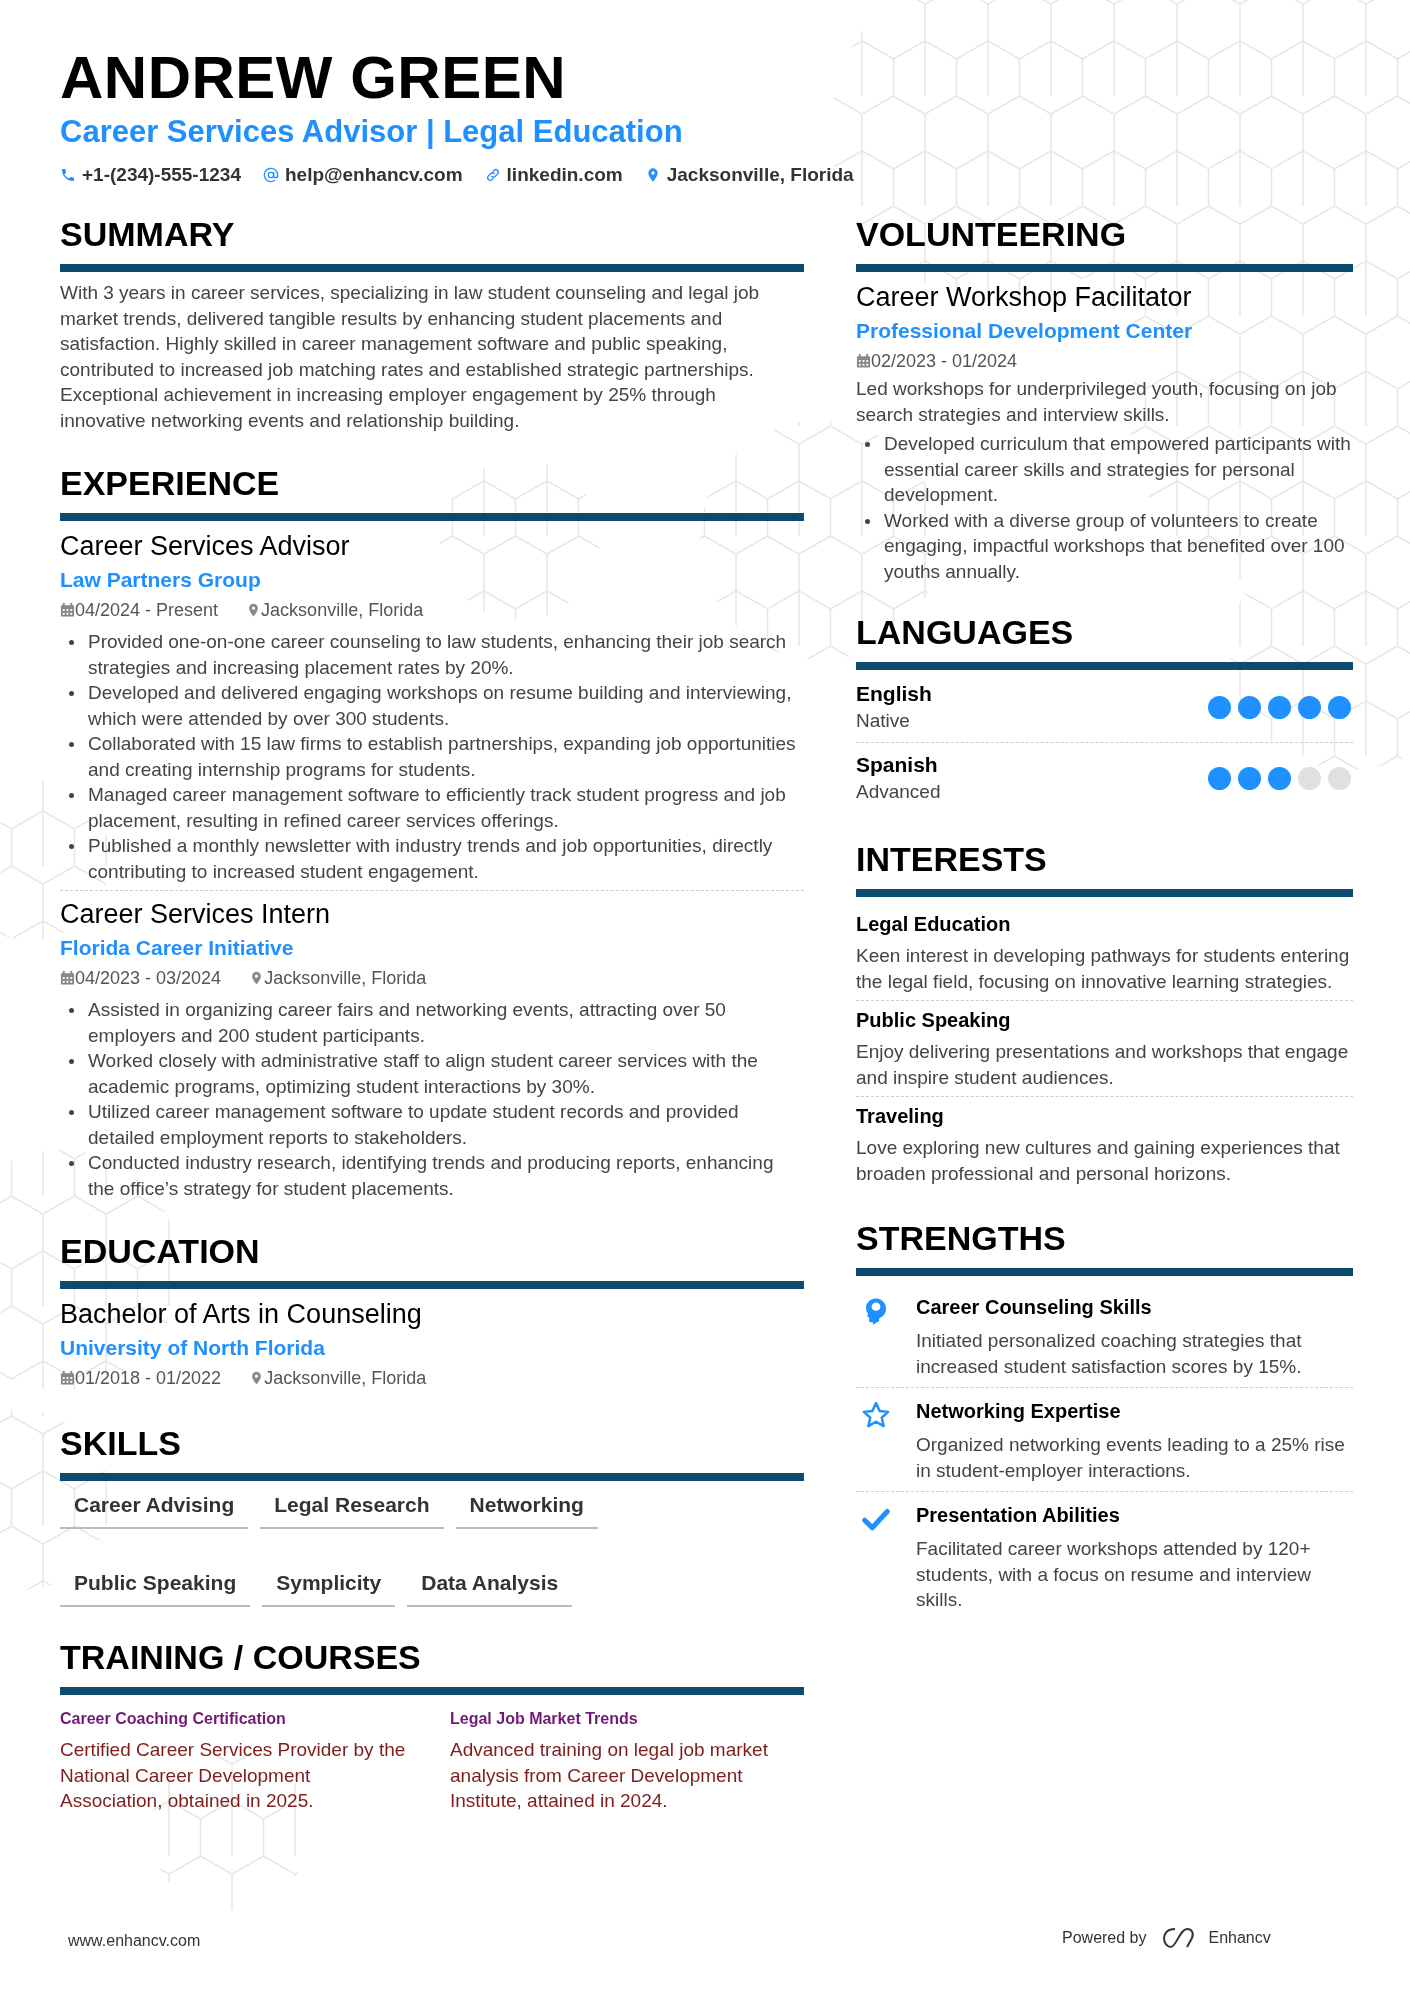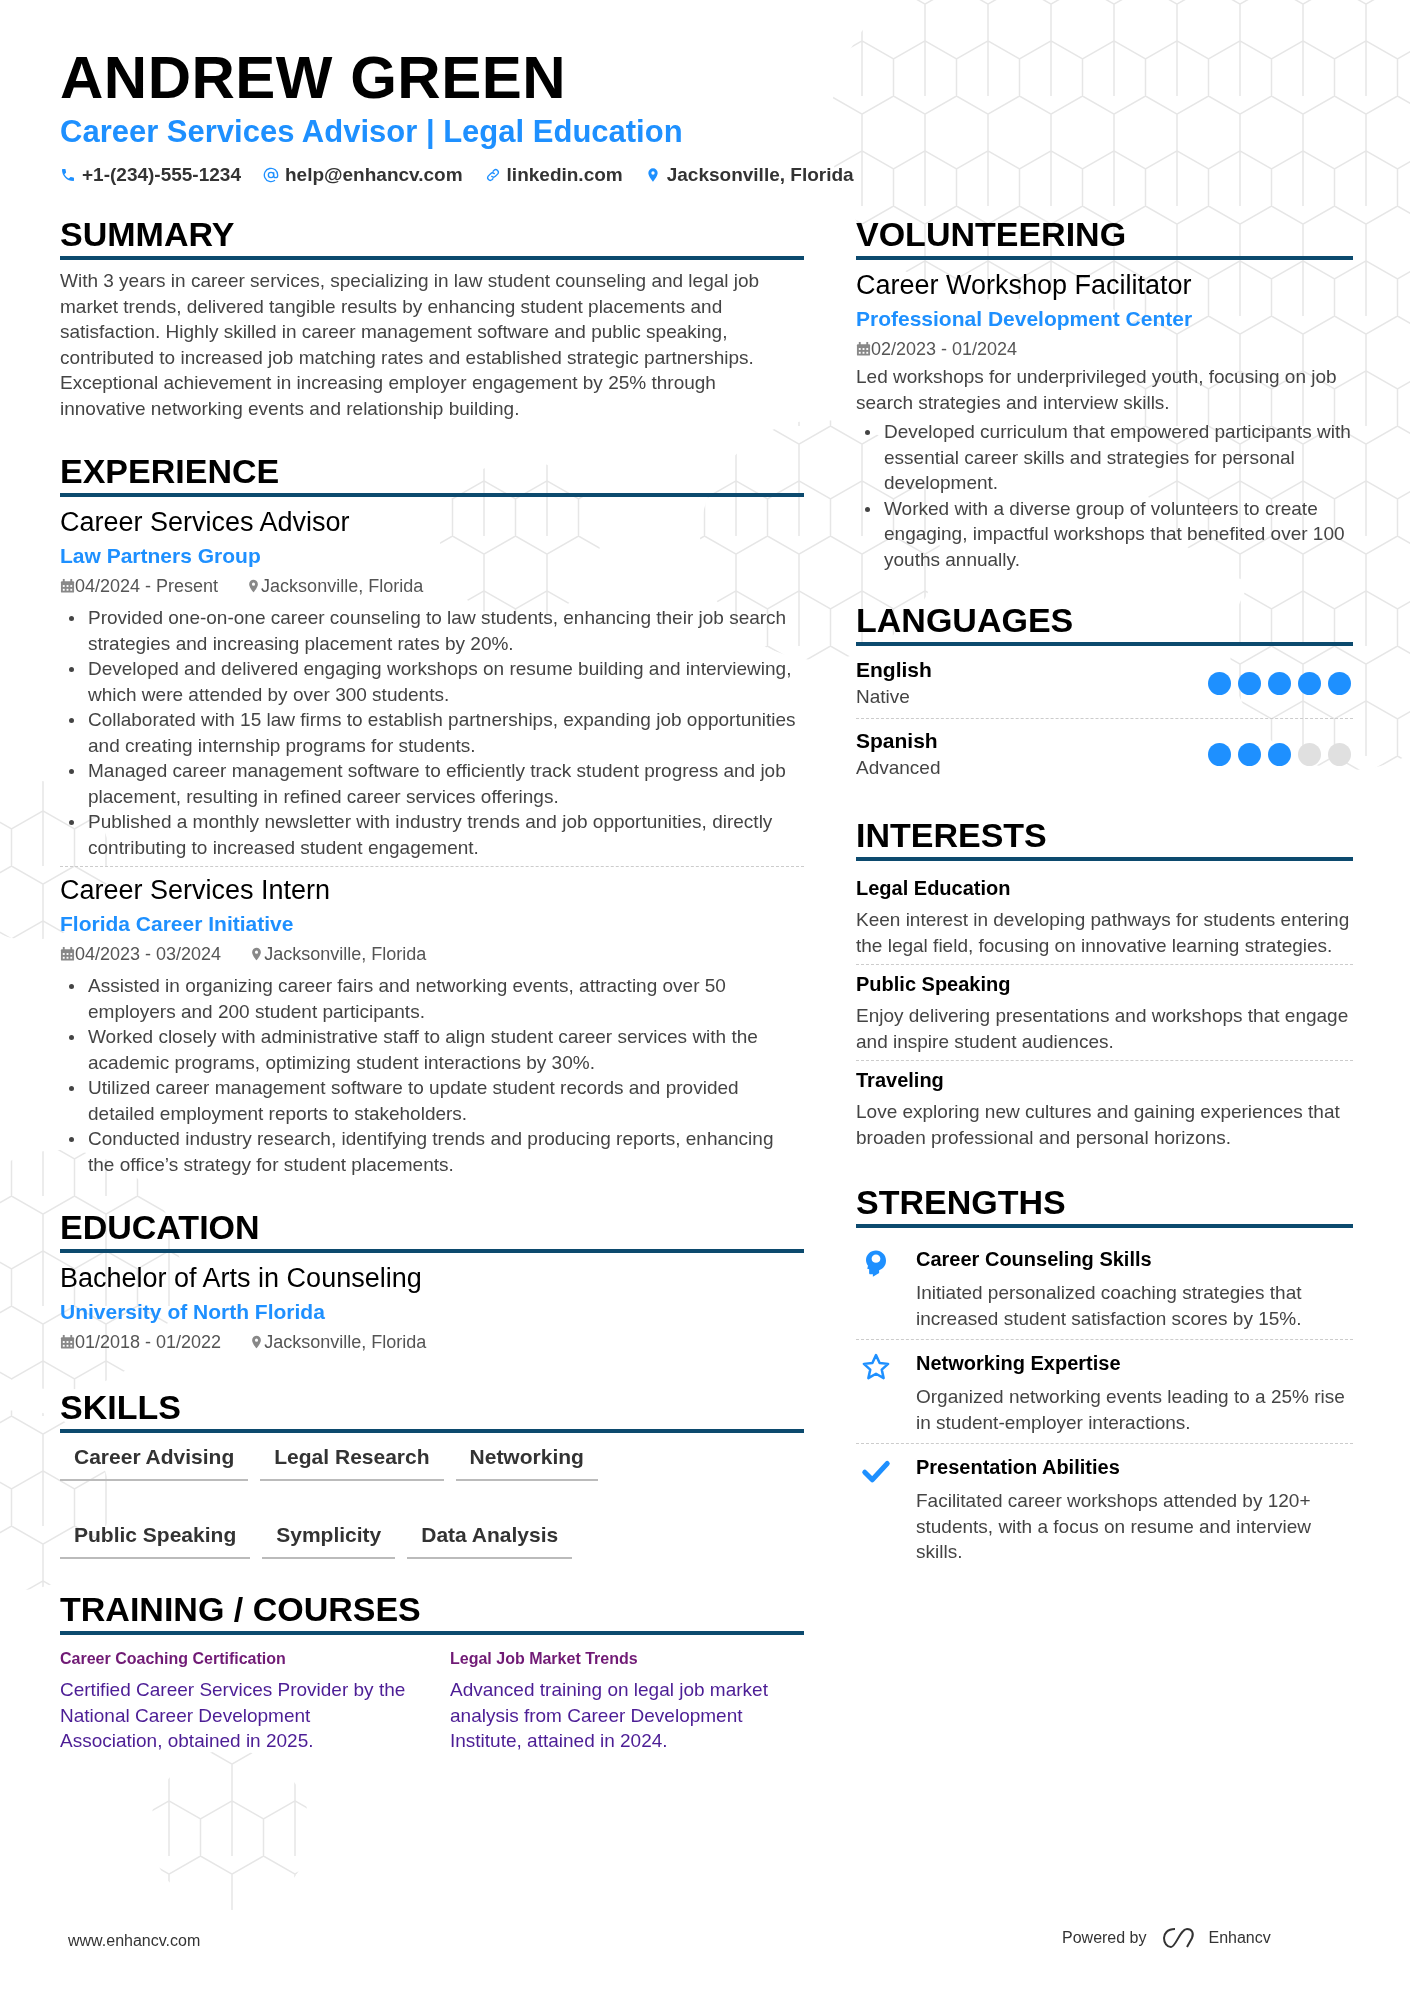--- a/index.html
+++ b/index.html
@@ -11,41 +11,41 @@
   .header { position: absolute; left: 58px; top: 44px; width: 1300px; }
   .name { font-size: 60px; font-weight: bold; color: #000; letter-spacing: 0.5px; line-height: 68px; }
   .title { font-size: 31px; font-weight: bold; color: #1e90ff; line-height: 40px; margin-top: 0px; }
   .contact { display: flex; gap: 22px; margin-top: 12px; font-size: 19px; font-weight: bold; color: #333; align-items: center; }
   .contact-item { display: flex; align-items: center; gap: 6px; }
   .contact-item svg { width: 16px; height: 16px; }
 
   .col-left { position: absolute; left: 58px; top: 214px; width: 744px; }
   .col-right { position: absolute; left: 854px; top: 214px; width: 497px; }
 
-  .section-title { font-size: 34px; font-weight: bold; color: #000; line-height: 40px; padding-bottom: 2px; border-bottom: 4px solid #0c4a6e; margin-bottom: 8px; }
+  .section-title { font-size: 34px; font-weight: bold; color: #000; line-height: 40px; padding-bottom: 10px; border-bottom: 8px solid #0c4a6e; margin-bottom: 8px; }
   .section { margin-bottom: 26px; }
   .body-text { font-size: 19px; line-height: 25.5px; color: #444; }
 
   .role { font-size: 27px; color: #000; line-height: 34px; margin-top: 4px; }
   .company { font-size: 21px; font-weight: bold; color: #1e90ff; line-height: 30px; margin-top: 2px; }
   .meta { display: flex; gap: 28px; font-size: 18px; color: #555; line-height: 30px; align-items: center; }
   .meta-item { display: flex; align-items: center; gap: 0; }
   .meta-item svg { width: 15px; height: 16px; }
   ul.bullets { list-style: none; margin-top: 4px; }
   ul.bullets li { position: relative; padding-left: 28px; font-size: 19px; line-height: 25.5px; color: #444; }
   ul.bullets li::before { content: ""; position: absolute; left: 9px; top: 11px; width: 5px; height: 5px; border-radius: 50%; background: #444; }
   .entry-sep { border-bottom: 1.5px dashed #ccc; margin: 6px 0 6px 0; }
 
   .skills { display: flex; flex-wrap: wrap; column-gap: 12px; row-gap: 20px; margin-top: 10px; }
   .skill { font-size: 21px; font-weight: bold; color: #333; padding: 0 14px 8px 14px; border-bottom: 2px solid #bbb; line-height: 28px; }
 
   .courses { display: flex; gap: 36px; }
   .course { width: 354px; }
   .course-title { font-size: 16px; font-weight: bold; color: #701a75; line-height: 32px; }
-  .course-desc { font-size: 19px; line-height: 25.5px; color: #4c1d95; margin-top: 2px; }
+  .course-desc { font-size: 19px; line-height: 25.5px; color: #7f1d1d; margin-top: 2px; }
 
   .lang-row { display: flex; justify-content: space-between; align-items: center; padding: 2px 0 8px 0; }
   .lang-row.sep { border-bottom: 1.5px dashed #ccc; margin-bottom: 6px; }
   .lang-name { font-size: 21px; font-weight: bold; color: #000; line-height: 28px; }
   .lang-level { font-size: 19px; color: #444; line-height: 26px; }
   .dots { display: flex; gap: 7px; margin-right: 2px; }
   .dot { width: 23px; height: 23px; border-radius: 50%; background: #1e90ff; }
   .dot.off { background: #e0e0e0; }
 
   .interest { padding: 4px 0 6px 0; }

